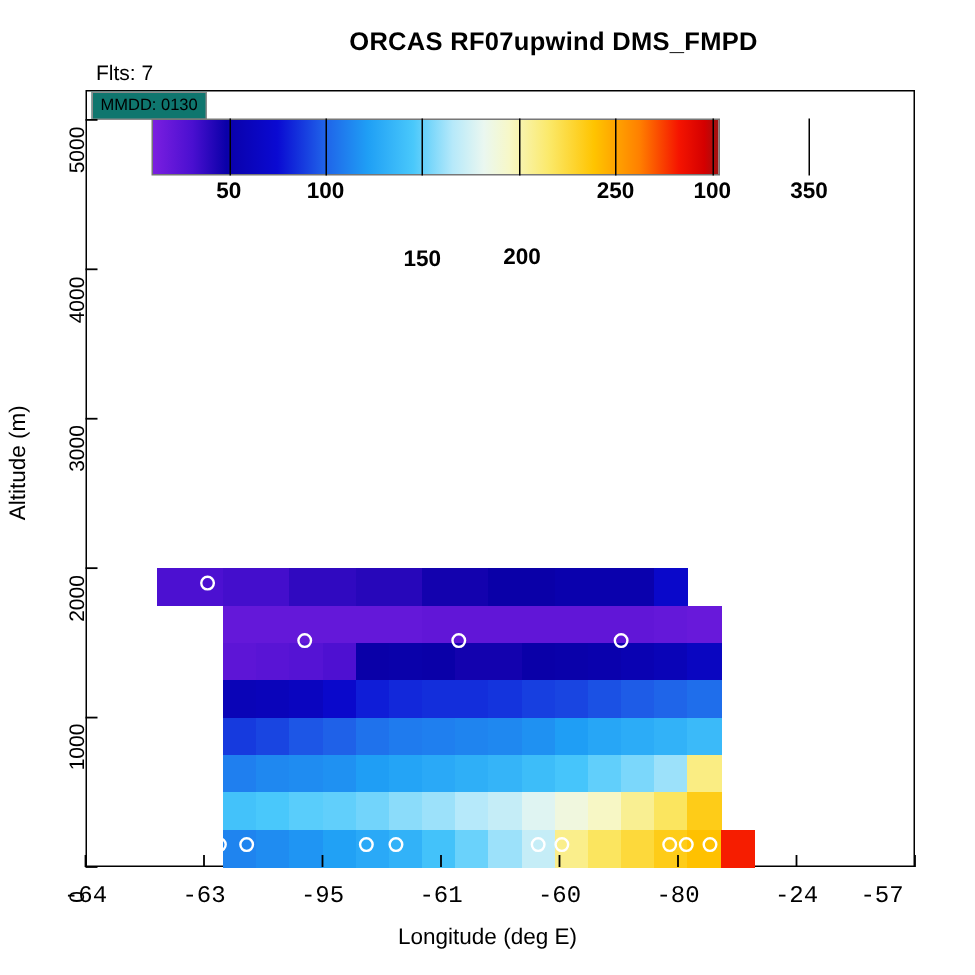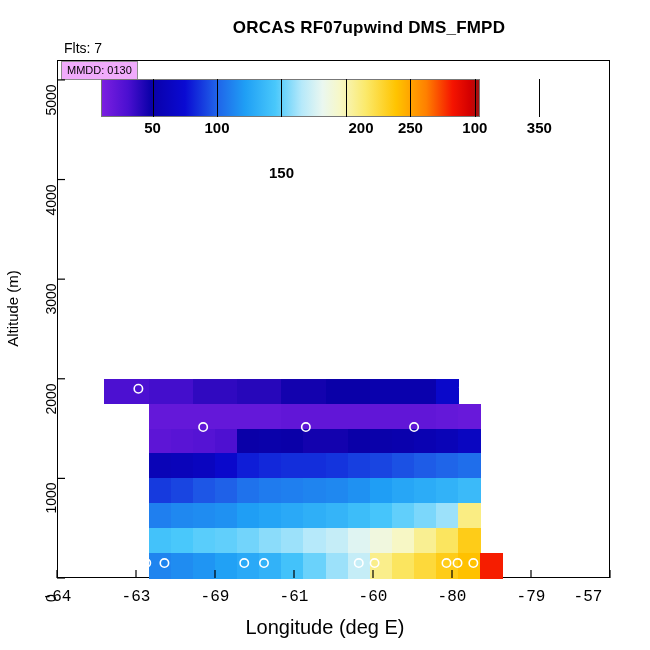--- a/index.html
+++ b/index.html
@@ -3,34 +3,34 @@
 <meta charset="utf-8">
 <style>
   html,body{margin:0;padding:0;background:#ffffff;}
   body{width:650px;height:650px;position:relative;
        font-family:"Liberation Sans",sans-serif;color:#000;overflow:hidden;}
   #stage{position:absolute;left:0;top:0;width:650px;height:650px;}
   #title{position:absolute;left:0;top:18px;width:650px;text-align:center;
          font-size:17px;font-weight:bold;letter-spacing:.2px;padding-left:44px;}
   #flts{position:absolute;left:64px;top:40px;font-size:14px;}
   #mmdd{position:absolute;left:61px;top:61px;padding:2px 5px 3px 5px;
-        font-size:11px;background:#f0abfc;border:1px solid #8c8c8c;}
+        font-size:11px;background:#0f766e;border:1px solid #8c8c8c;}
   #frame{position:absolute;left:57px;top:60px;width:553px;height:518px;
          border:1px solid #000;box-sizing:border-box;background:#fff;}
   #plotsvg{position:absolute;left:0;top:0;}
   #cbwrap{position:absolute;left:101px;top:79px;width:379px;height:38px;}
   #cbgrad{position:absolute;left:0;top:0;width:100%;height:100%;
           border:1px solid #777;box-sizing:border-box;}
   .cbsep{position:absolute;top:0;width:1px;height:100%;background:#000;}
   .cblab{position:absolute;top:40px;font-size:15px;font-weight:bold;
          transform:translateX(-50%);white-space:nowrap;}
   .xtl{position:absolute;font-size:16px;transform:translateX(-50%);white-space:nowrap;font-family:Liberation Mono, monospace;}
   .ytl{position:absolute;font-size:14px;white-space:nowrap;
        transform:translateY(-50%) rotate(-90deg);transform-origin:100% 50%;}
-  #xlabel{position:absolute;left:0;top:616px;width:650px;text-align:center;font-size:20px;}
+  #xlabel{position:absolute;left:0;top:616px;width:650px;text-align:center;font-size:15px;}
   #ylabel{position:absolute;left:-88px;top:300px;width:200px;text-align:center;
           font-size:15px;transform:rotate(-90deg);}
 </style>
 </head>
 <body>
 
 <div id="stage">
 
   <div id="title">ORCAS RF07upwind DMS_FMPD</div>
   <div id="flts">Flts: 7</div>
@@ -194,39 +194,39 @@
 
   <div id="cbwrap">
     <div id="cbgrad" style="background: linear-gradient(to right, rgb(123, 31, 224) 0%, rgb(74, 15, 208) 7%, rgb(10, 0, 168) 13%, rgb(10, 10, 210) 22%, rgb(31, 95, 232) 30%, rgb(31, 159, 245) 38%, rgb(73, 200, 251) 46%, rgb(182, 233, 250) 53%, rgb(234, 247, 240) 58.5%, rgb(247, 248, 200) 63%, rgb(251, 233, 106) 70%, rgb(255, 196, 0) 78%, rgb(255, 128, 0) 86%, rgb(245, 20, 0) 93%, rgb(212, 0, 0) 97.5%, rgb(160, 18, 18) 100%);"></div>
   <div class="cbsep" style="left: 51.5676px;"></div>
       <div class="cblab" style="left: 51.5676px;">50</div>
       <div class="cbsep" style="left: 116.027px;"></div>
       <div class="cblab" style="left: 116.027px;">100</div>
       <div class="cbsep" style="left: 180.486px;"></div>
       <div class="cblab" style="left: 180.486px; margin-top: 45px;">150</div>
       <div class="cbsep" style="left: 244.946px;"></div>
-      <div class="cblab" style="left: 260px;">200</div>
+      <div class="cblab" style="left: 247px; margin-top: 44px;">200</div>
       <div class="cbsep" style="left: 309.405px;"></div>
       <div class="cblab" style="left: 309.405px;">250</div>
       <div class="cbsep" style="left: 373.865px;"></div>
       <div class="cblab" style="left: 373.865px;">100</div>
       <div class="cbsep" style="left: 438.324px;"></div>
       <div class="cblab" style="left: 438.324px;">350</div>
     </div>
 
   <div id="ylabel">Altitude (m)</div>
   <div id="xlabel">Longitude (deg E)</div>
 
 <div class="xtl" style="left: 57px; top: 588px;">-64</div>
     <div class="xtl" style="left: 136px; top: 588px;">-63</div>
-    <div class="xtl" style="left: 215px; top: 588px;">-69</div>
+    <div class="xtl" style="left: 215px; top: 588px;">-95</div>
     <div class="xtl" style="left: 294px; top: 588px;">-61</div>
     <div class="xtl" style="left: 373px; top: 588px;">-60</div>
     <div class="xtl" style="left: 452px; top: 588px;">-80</div>
-    <div class="xtl" style="left: 531px; top: 588px;">-79</div>
+    <div class="xtl" style="left: 531px; top: 588px;">-24</div>
     <div class="xtl" style="left: 588px; top: 588px;">-57</div>
     <div class="ytl" style="left: 11px; top: 578px; width: 40px; text-align: center;">0</div>
     <div class="ytl" style="left: 11px; top: 478.385px; width: 40px; text-align: center;">1000</div>
     <div class="ytl" style="left: 11px; top: 378.769px; width: 40px; text-align: center;">2000</div>
     <div class="ytl" style="left: 11px; top: 279.154px; width: 40px; text-align: center;">3000</div>
     <div class="ytl" style="left: 11px; top: 179.538px; width: 40px; text-align: center;">4000</div>
     <div class="ytl" style="left: 11px; top: 79.9231px; width: 40px; text-align: center;">5000</div>
   </div>
 
 </body></html>

